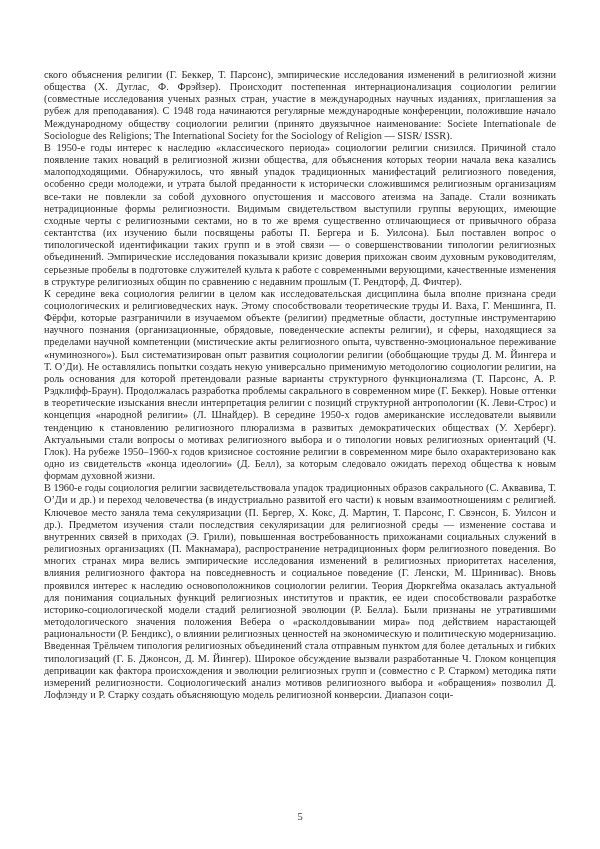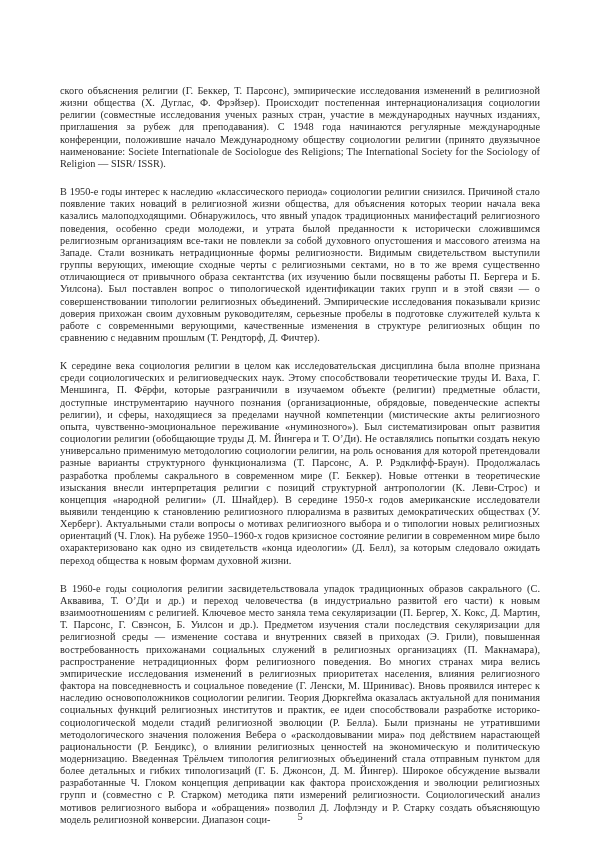--- a/index.html
+++ b/index.html
@@ -3,21 +3,21 @@
 <meta charset="utf-8">
 <style>
   html, body { margin: 0; padding: 0; background: #ffffff; }
   body { width: 600px; height: 849px; position: relative; overflow: hidden; }
   .page {
     position: absolute; left: 44px; top: 69px; width: 512px;
     font-family: "Liberation Serif", "DejaVu Serif", serif;
     font-size: 10.3px; line-height: 12.15px; color: #2b2b2b;
     text-align: justify; hyphens: manual;
   }
-  .page p { margin: 16px; padding: 0; }
+  .page p { margin: 0; padding: 0; }
   .page-number {
     position: absolute; left: 0; width: 600px; top: 811px;
     text-align: center;
     font-family: "Liberation Serif", "DejaVu Serif", serif;
     font-size: 10.5px; color: #333333;
   }
 </style>
 </head>
 <body>
 

